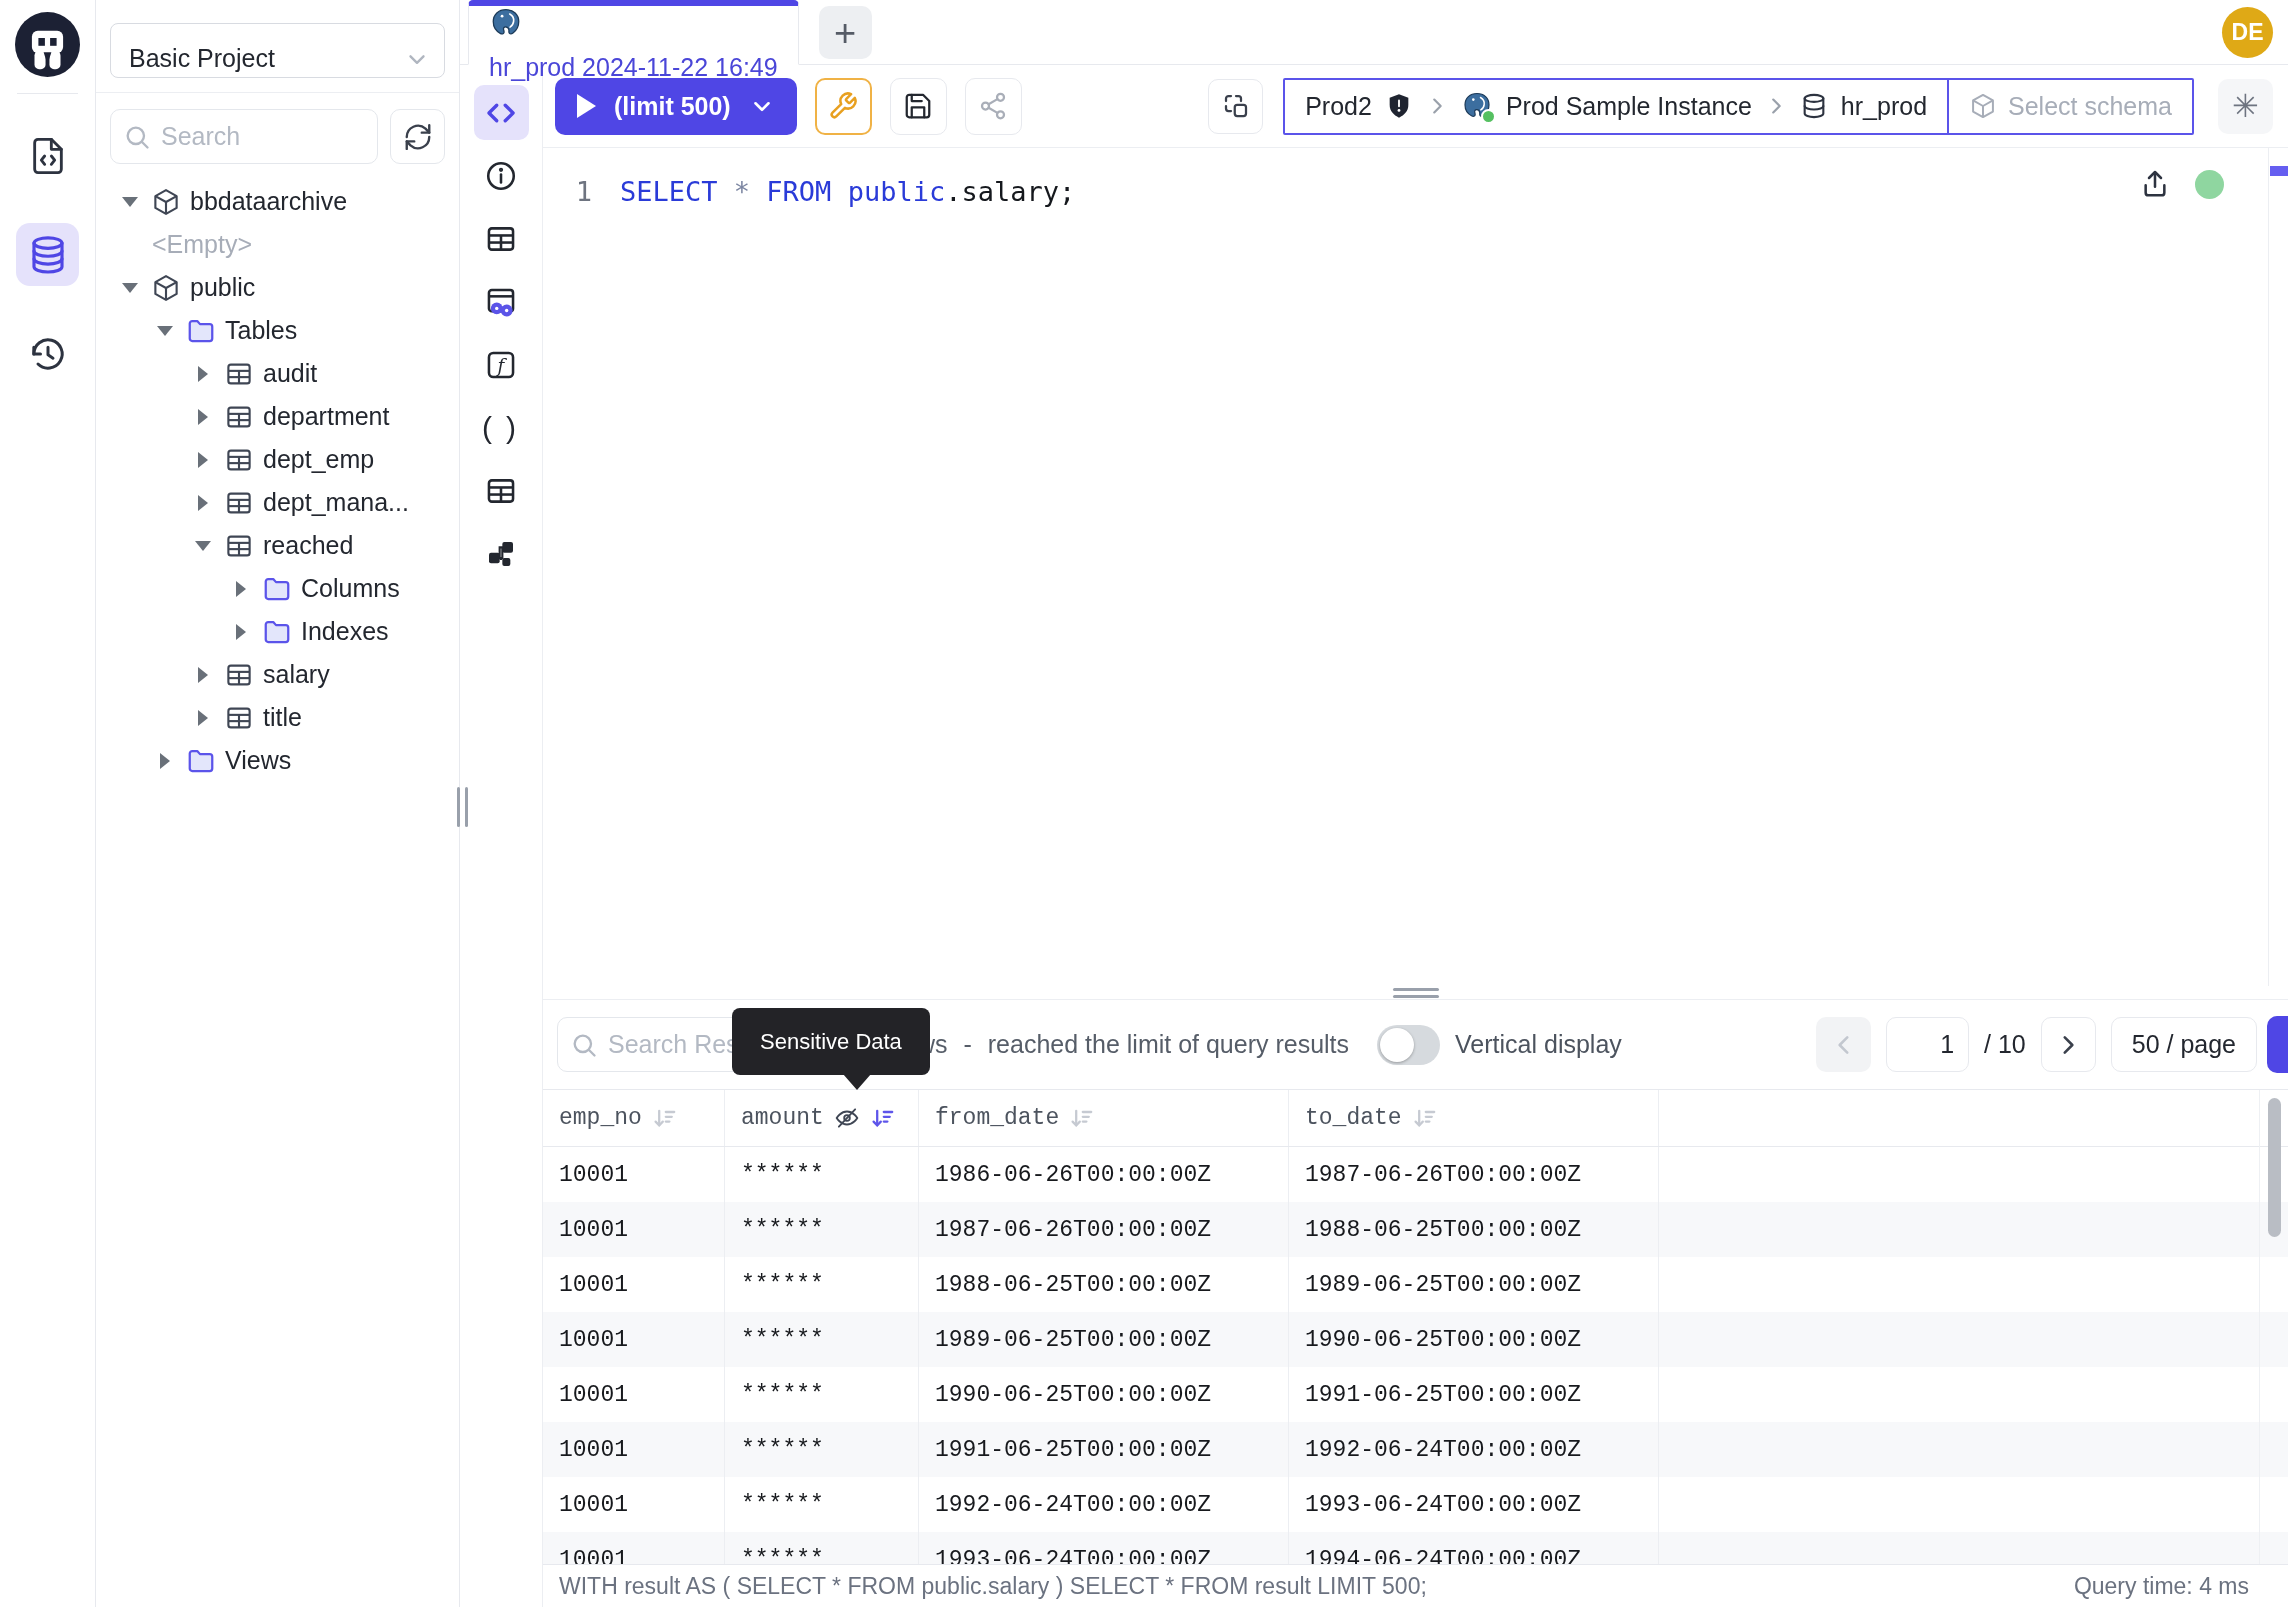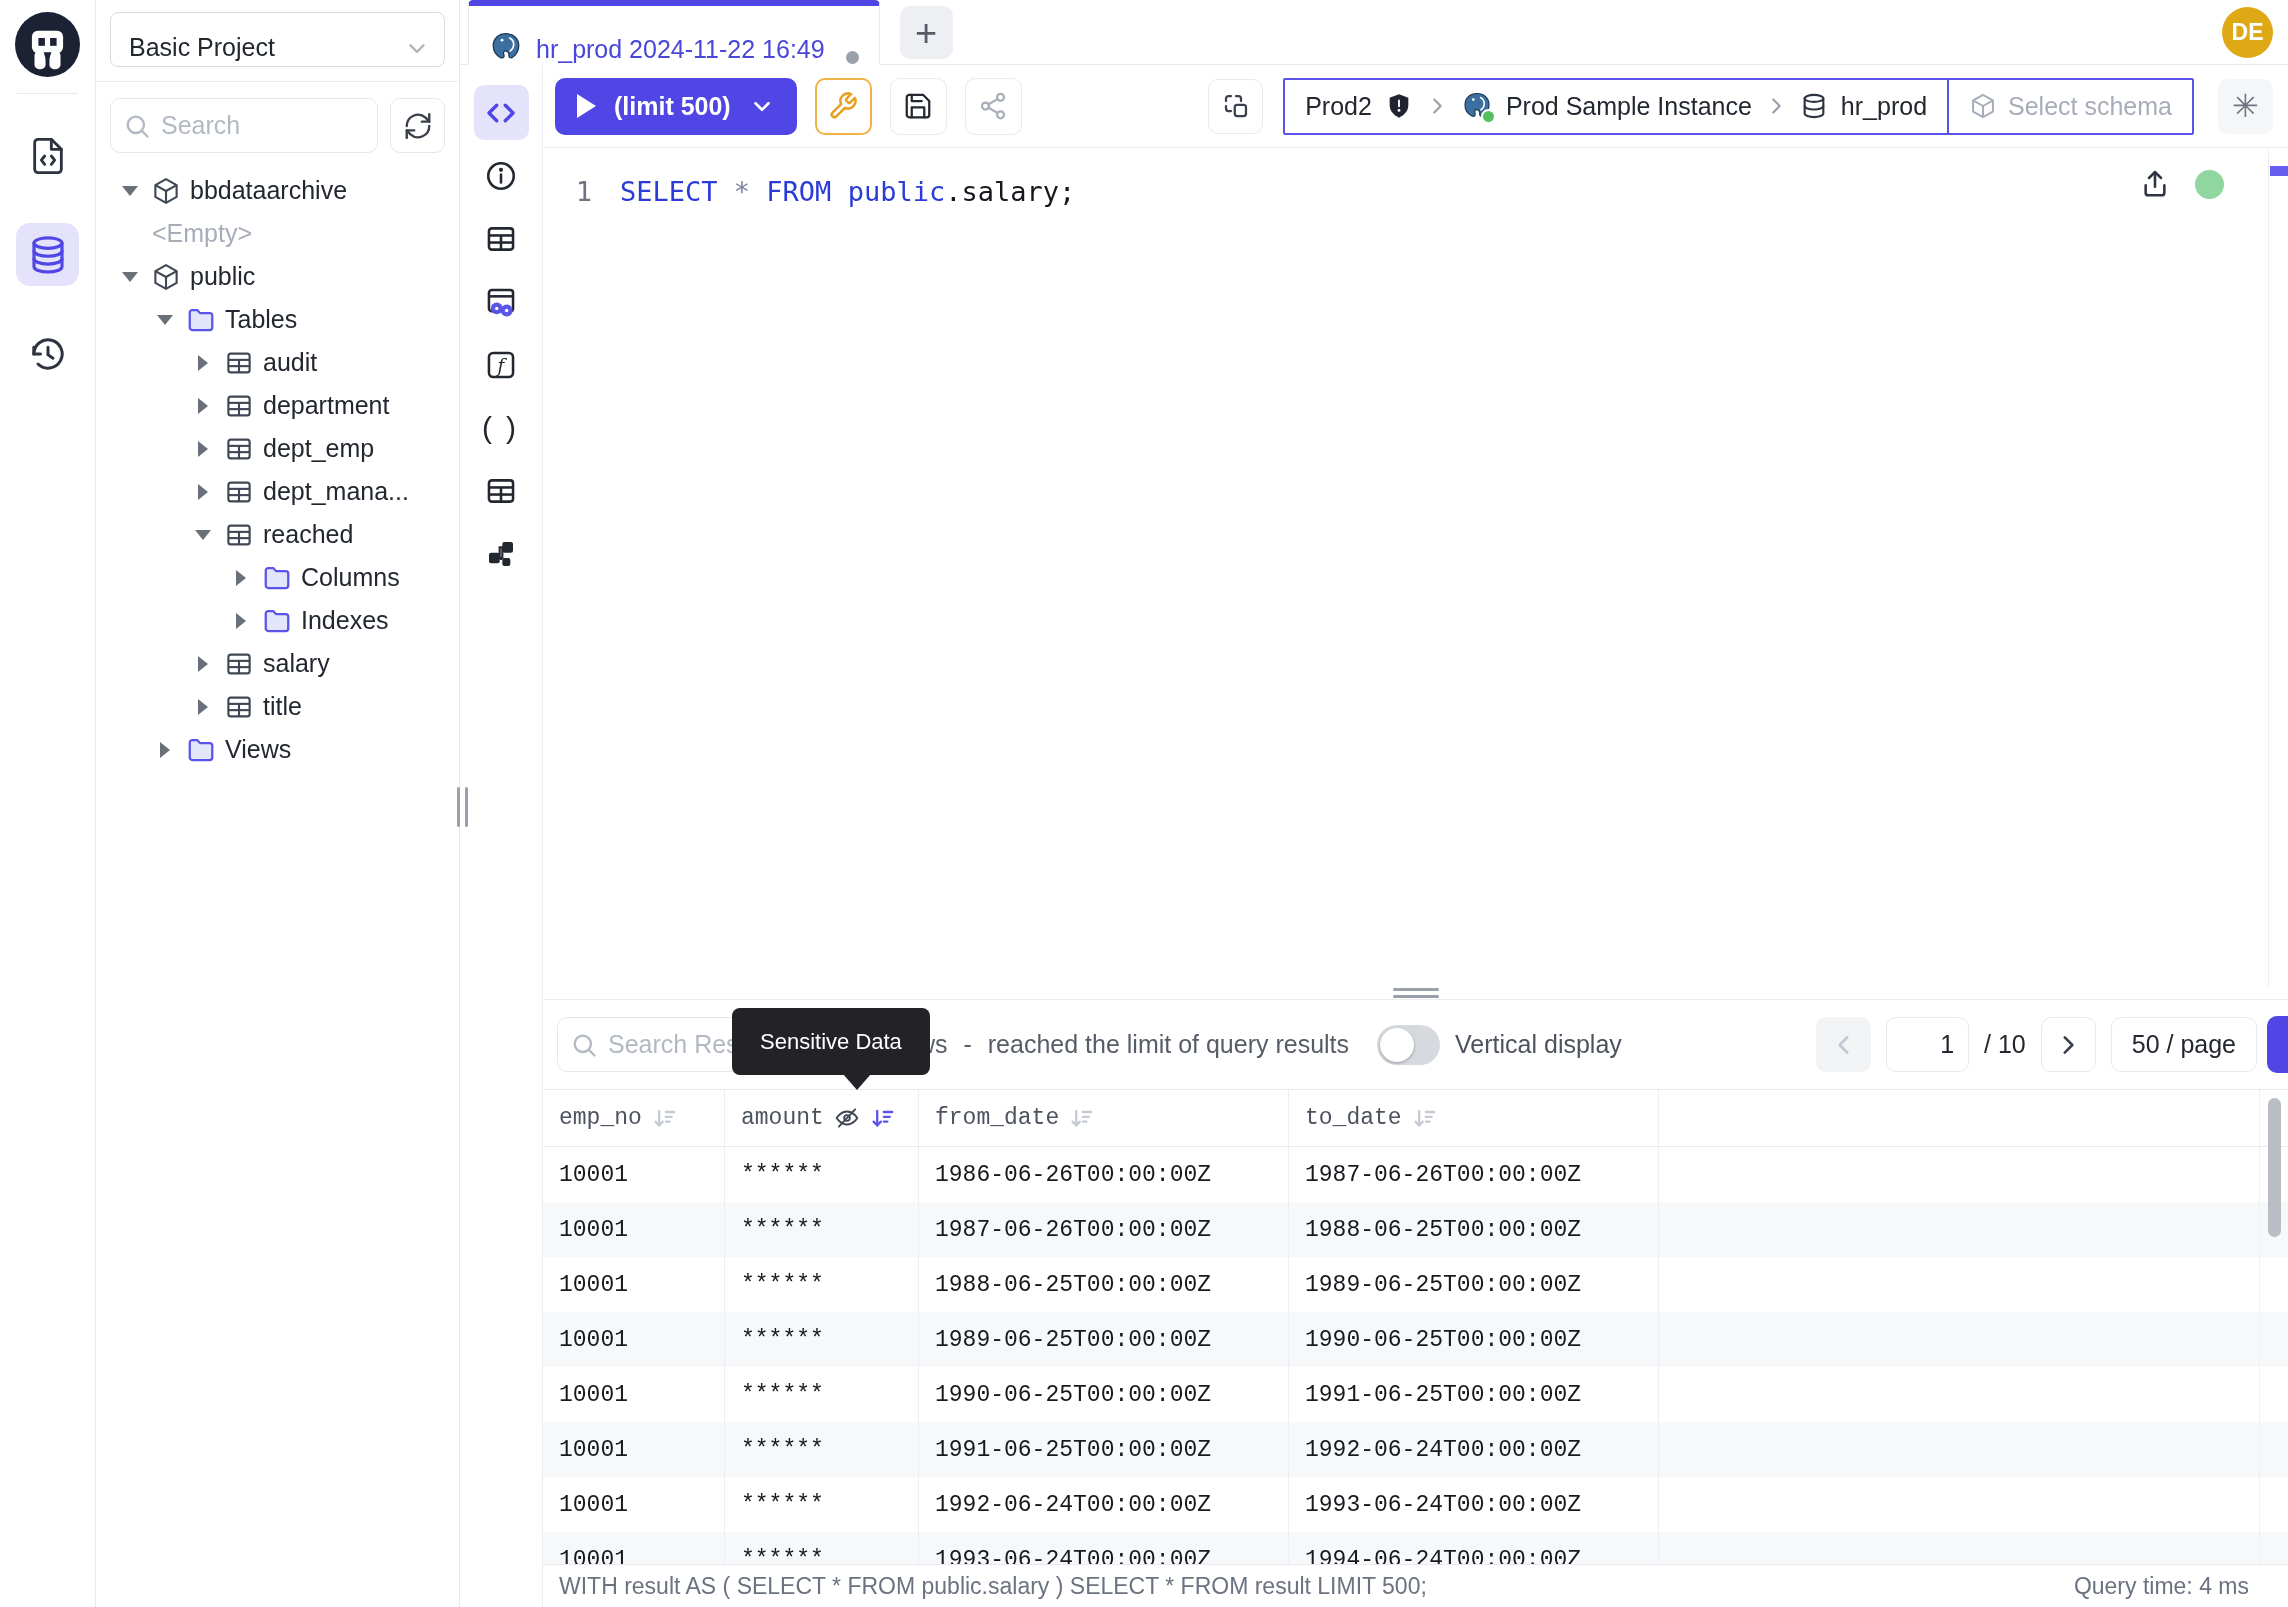--- a/index.html
+++ b/index.html
@@ -13,21 +13,21 @@
   .logo { width:65px; height:65px; margin-top:12px; }
   .rail-sep { width:61px; height:1px; background:#e7e9ee; margin:16px 0 30px; }
   .rail-btn { width:63px; height:63px; border-radius:14px; display:flex; align-items:center; justify-content:center;
               color:#2d3340; margin-bottom:36px; }
   .rail-btn.active { background:#e5e2fb; color:#4f46e5; }
 
   
   .sidebar { width:364px; flex-shrink:0; border-right:1px solid #e7e9ee; position:relative; display:flex; flex-direction:column; }
   .project-row { padding:12px 14px 14px; border-bottom:1px solid #eceef2; }
   .project-select { height:55px; border:1px solid #d8dbe1; border-radius:8px; background:#fff; display:flex;
-                    align-items:center; justify-content:space-between; padding:16px 14px 0 18px; font-size:25px; color:#23272f; }
+                    align-items:center; justify-content:space-between; padding:16px 14px 0 18px; font-size:25px; color:#23272f;margin-top:11px; }
   .search-row { display:flex; gap:12px; padding:16px 14px 10px; align-items:center; }
   .search-box { flex:1; height:55px; border:1px solid #e4e7ec; border-radius:10px; background:#fff; display:flex;
                 align-items:center; gap:10px; padding:0 12px; color:#aab0bb; }
   .search-box input { border:0; outline:0; width:100%; font-size:25px; color:#23272f; font-family:inherit; }
   .search-box input::placeholder { color:#b3b9c3; }
   .refresh-btn { width:55px; height:55px; border:1px solid #e4e7ec; border-radius:10px; background:#fff;
                  display:flex; align-items:center; justify-content:center; color:#3a404c; }
   .tree { padding-top:6px; font-size:25px; }
   .titem { height:43px; display:flex; align-items:center; gap:7px; white-space:nowrap; }
   .lvl0 { padding-left:22px; } .lvl1 { padding-left:57px; } .lvl2 { padding-left:95px; } .lvl3 { padding-left:133px; }
@@ -35,23 +35,23 @@
   .caret { width:24px; height:24px; display:inline-flex; align-items:center; justify-content:center; flex-shrink:0; }
   .caret.down::before { content:""; border-left:8px solid transparent; border-right:8px solid transparent; border-top:10px solid #697079; }
   .caret.right::before { content:""; border-top:8px solid transparent; border-bottom:8px solid transparent; border-left:10px solid #697079; }
   .ticon { width:34px; height:32px; display:inline-flex; align-items:center; justify-content:center; flex-shrink:0; }
   .handle-v { position:absolute; right:-9px; top:787px; z-index:5; display:flex; gap:5px; }
   .handle-v i { width:3px; height:40px; border-radius:2px; background:#99a0ab; }
 
   
   .main { flex:1; min-width:0; display:flex; flex-direction:column; }
   .tabstrip { height:65px; border-bottom:1px solid #e7e9ee; background:#fff; display:flex; align-items:stretch; padding-left:8px; }
-  .tab { display:flex; align-items:flex-end; gap:13px; padding:0 20px; background:#fff; margin-bottom:-1px; z-index:2;
+  .tab { display:flex; align-items:flex-start; gap:13px; padding:0 20px; background:#fff; margin-bottom:-1px; z-index:2;
          border:1px solid #e7e9ee; border-bottom:1px solid #fff; border-top:6px solid #4f46e5; border-radius:5px 5px 0 0;
-         font-size:25px; color:#4a46d8; }
+         font-size:25px; color:#4a46d8;flex-direction:column; }
   .tab-dot { width:13px; height:13px; border-radius:50%; background:#9aa1ab; margin-left:8px; }
   .plus-btn { width:53px; height:53px; margin:6px 0 0 20px; background:#edeff2; border-radius:10px; align-self:flex-start;
               display:flex; align-items:center; justify-content:center; font-size:38px; color:#555b66; line-height:1; }
   .avatar { margin-left:auto; margin-right:16px; align-self:center; width:51px; height:51px; border-radius:50%;
             background:#dfa916; color:#fff; font-size:23px; font-weight:700; display:flex; align-items:center; justify-content:center; }
 
   .content { flex:1; min-height:0; display:flex; }
   .vtoolbar { width:83px; flex-shrink:0; border-right:1px solid #eceef2; display:flex; flex-direction:column;
               align-items:center; padding-top:20px; }
   .vt-btn { width:55px; height:55px; display:flex; align-items:center; justify-content:center; color:#23272f; margin-bottom:8px; }

